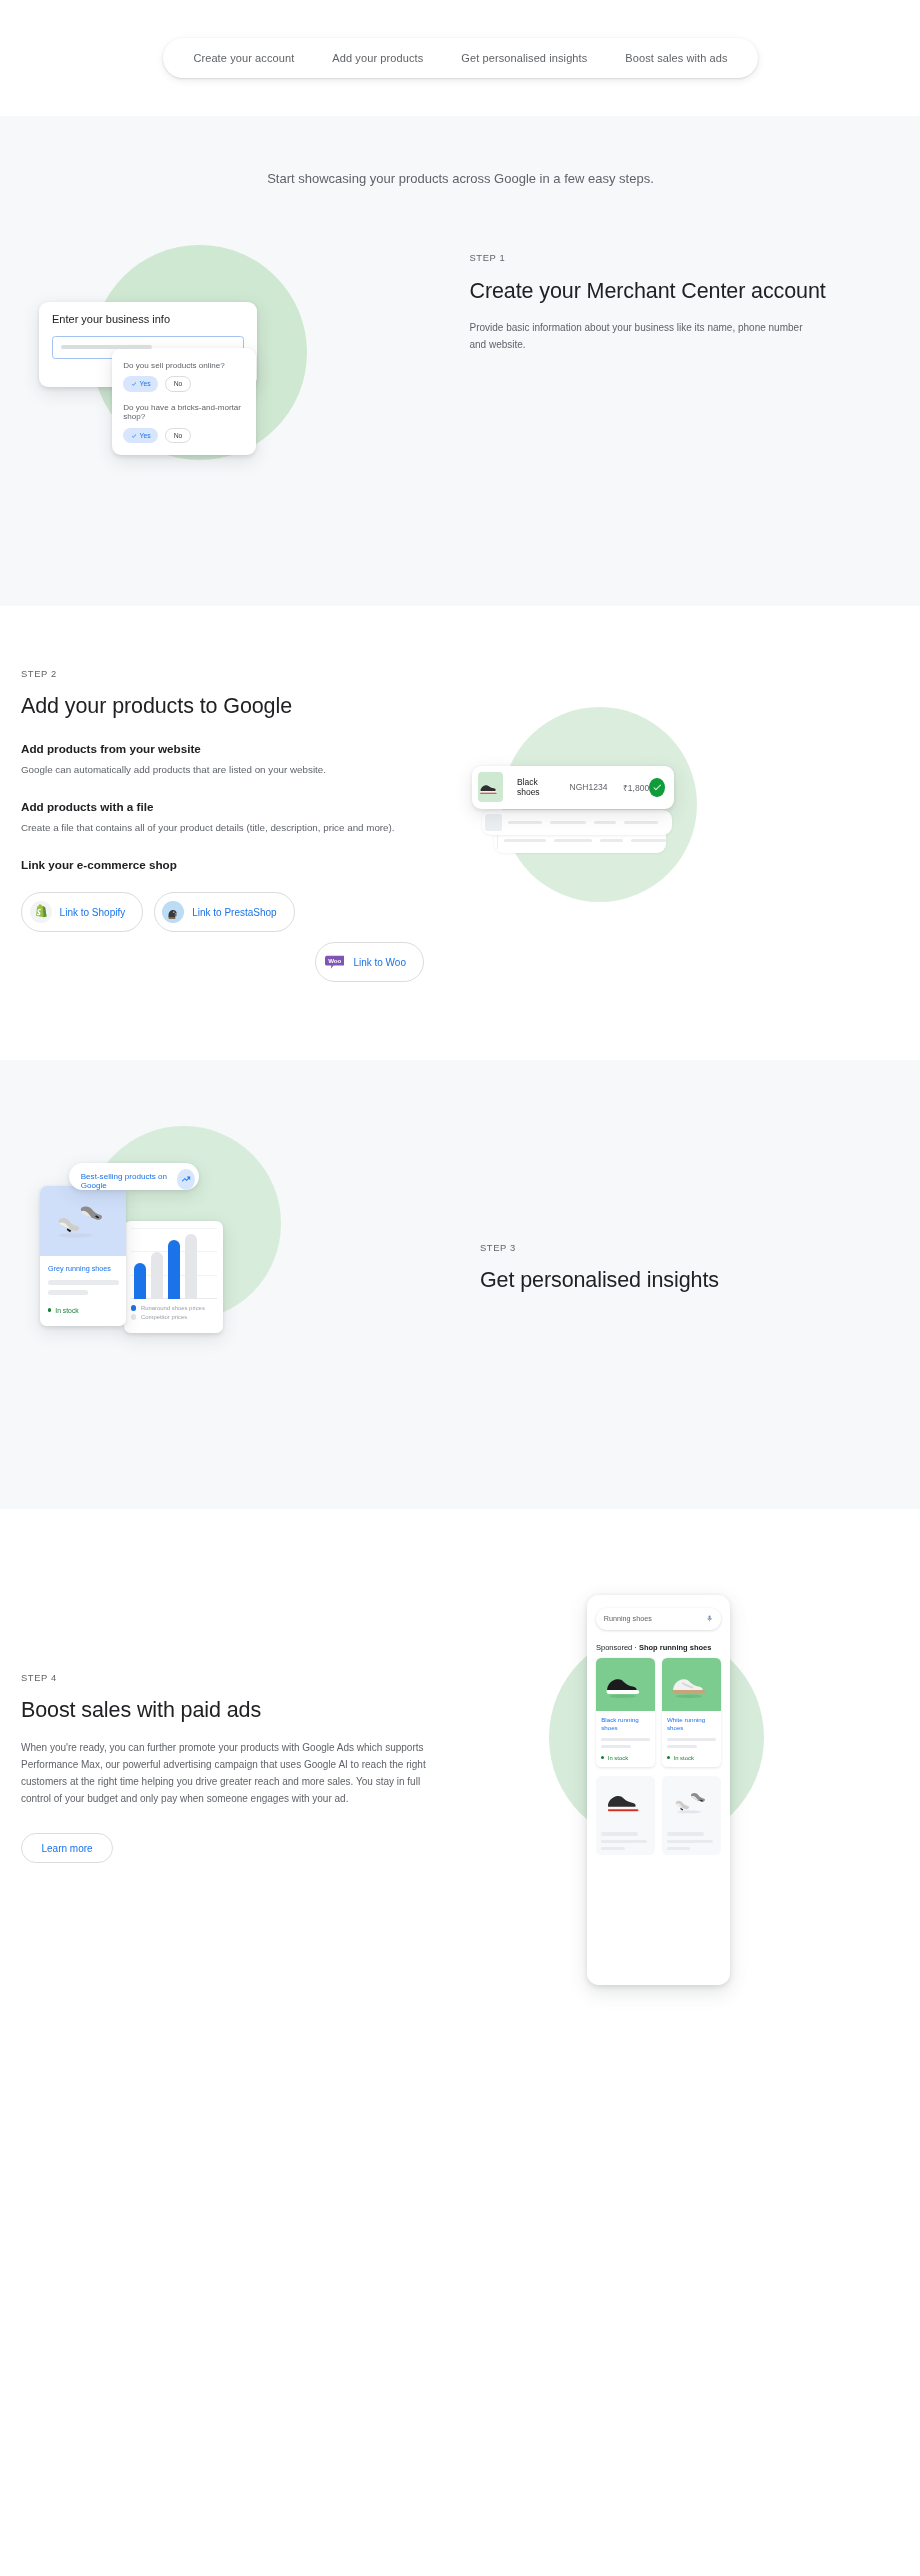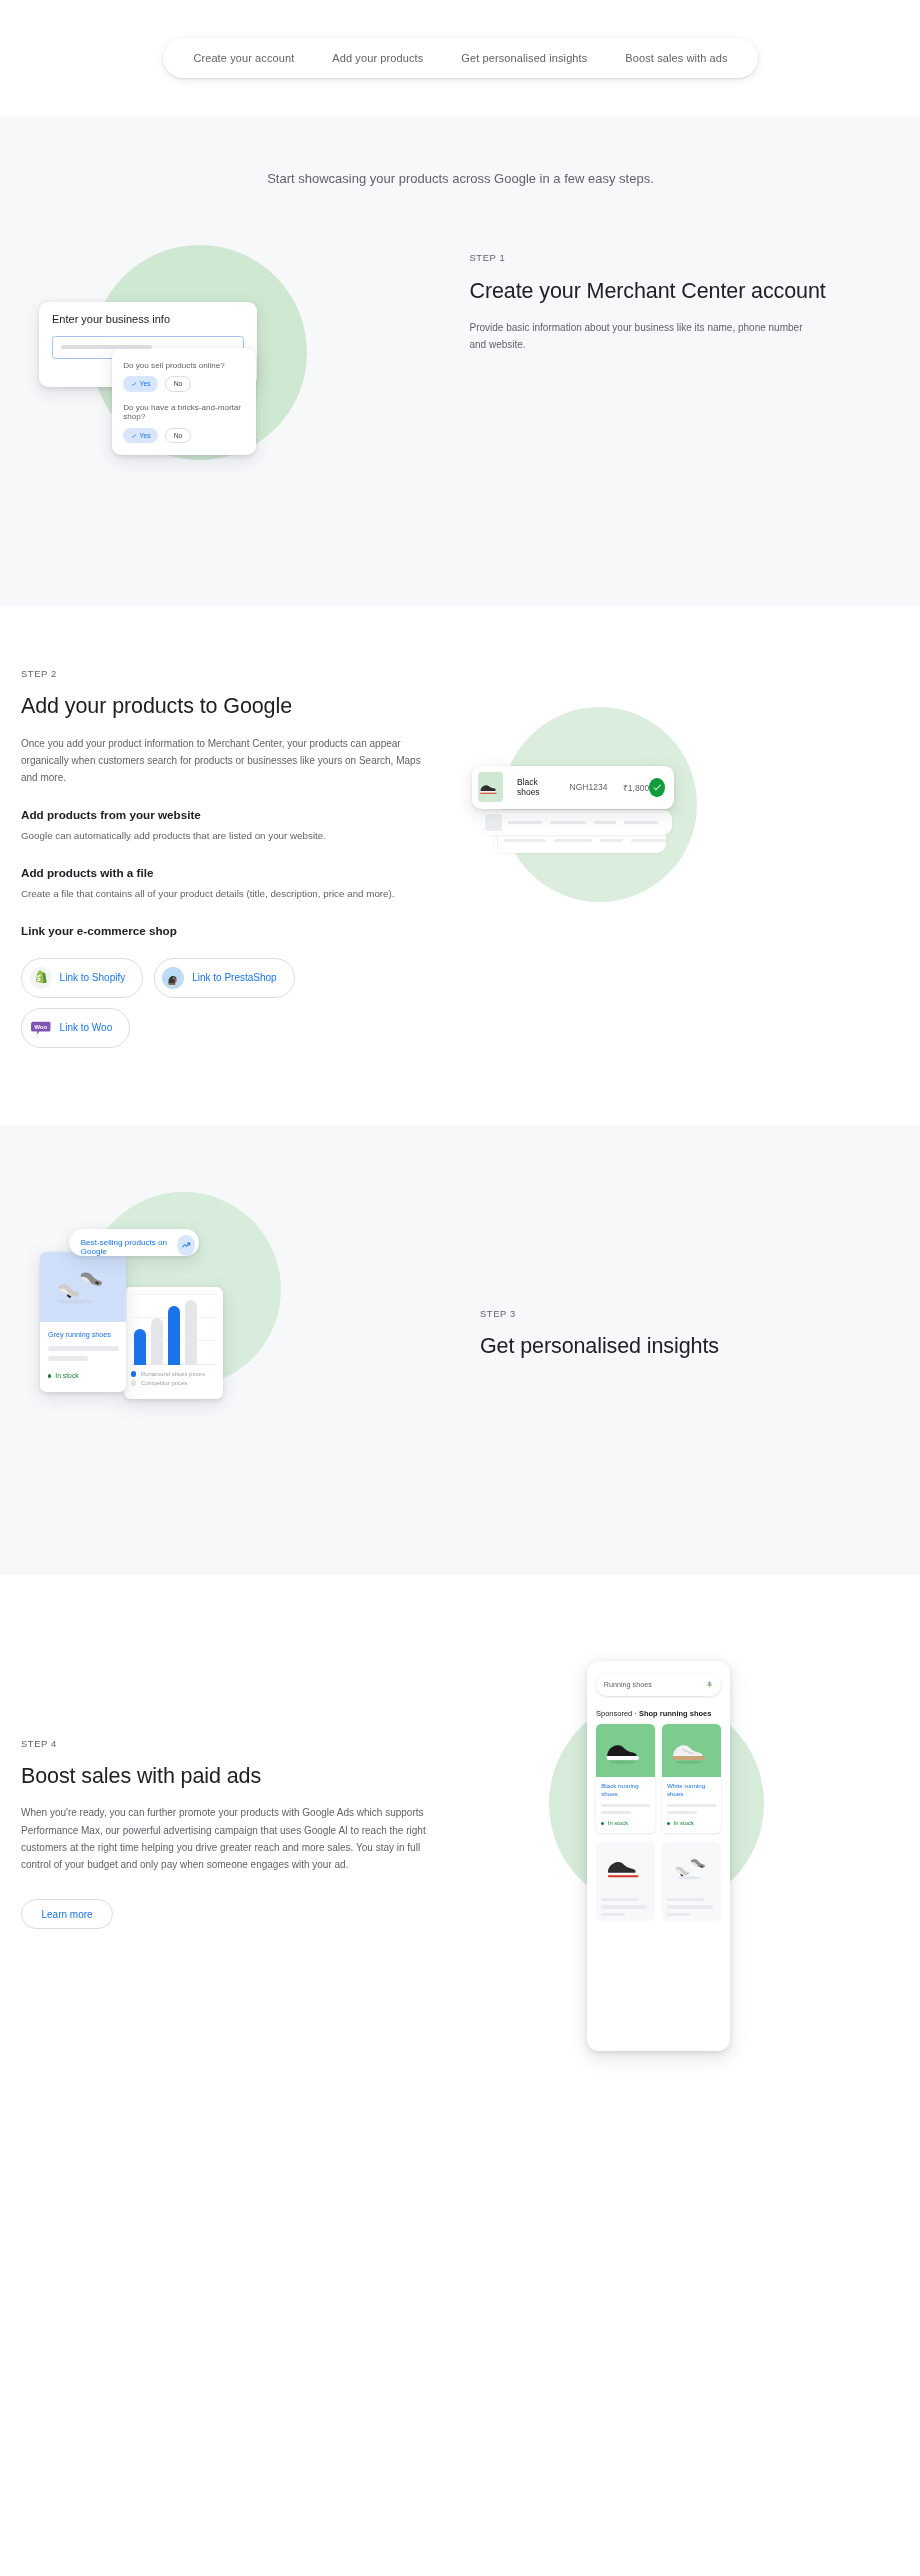--- a/index.html
+++ b/index.html
@@ -309,21 +309,20 @@
     </div>
   </div>
 </section>
 
 <section class="step s-white" style="padding:62px 0 78px;">
   <div class="step-inner">
 
     <div class="col-text" style="margin-left:21px; width:429px;">
       <div class="eyebrow">STEP 2</div>
       <h2 class="step-h2">Add your products to Google</h2>
-      <p class="step-body">Once you add your product information to Merchant Center, your products can appear organically when customers search for products or businesses like yours on Search, Maps and more.</p>
 
       <h3 class="sub-h3">Add products from your website</h3>
       <p class="sub-p">Google can automatically add products that are listed on your website.</p>
 
       <h3 class="sub-h3">Add products with a file</h3>
       <p class="sub-p">Create a file that contains all of your product details (title, description, price and more).</p>
 
       <h3 class="sub-h3">Link your e-commerce shop</h3>
 
       <div class="chip-row">
@@ -346,21 +345,21 @@
               <path d="M10.5 25.5h10V28h-10z" fill="#8a6a4a"></path>
               <circle cx="18.4" cy="17.5" r="1.1" fill="#fff"></circle>
               <circle cx="18.6" cy="17.6" r=".55" fill="#1a1a1a"></circle>
               <path d="M20.3 18.6l3.3 1.2-3.3 1.4z" fill="#f0a030"></path>
               <path d="M19.8 20.4l3.6 1.6-3.1 2.2z" fill="#e6377e"></path>
             </svg>
           </span>
           <span class="chip-label">Link to PrestaShop</span>
         </div>
       </div>
-      <div class="chip-row" style="margin-top:10.4px;">
+      <div class="chip-row" style="margin-top:10.4px;justify-content:flex-end;">
         <div class="chip">
           <span class="chip-ico" style="background:transparent;">
             <svg width="19.5" height="14.3" viewBox="0 0 30 22">
               <path d="M2 1h26a2 2 0 0 1 2 2v11a2 2 0 0 1-2 2H13l-4 5 .8-5H2a2 2 0 0 1-2-2V3a2 2 0 0 1 2-2z" fill="#7f54b3"></path>
               <text x="15" y="12.4" font-family="Liberation Sans, sans-serif" font-size="9.5" font-weight="bold" fill="#ffffff" text-anchor="middle">Woo</text>
             </svg>
           </span>
           <span class="chip-label">Link to Woo</span>
         </div>
       </div>

